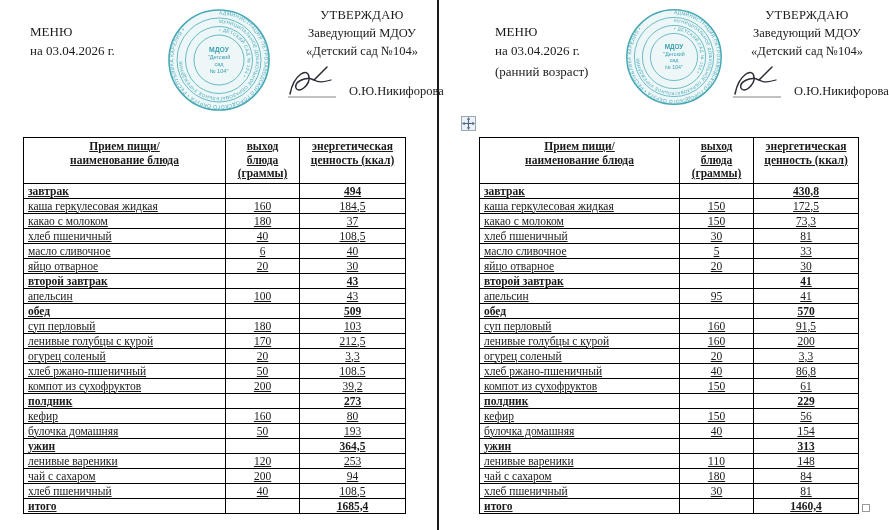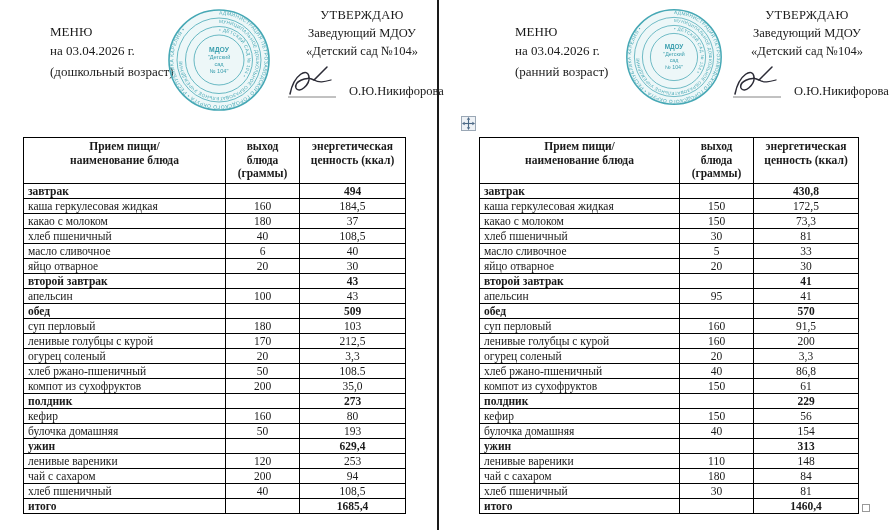--- a/index.html
+++ b/index.html
@@ -6,42 +6,42 @@
   .canvas{
     position:relative;width:889px;height:530px;background:#ffffff;
     font-family:"Liberation Serif","DejaVu Serif",serif;color:#1a1a1a;overflow:hidden;
   }
   .divider{position:absolute;left:437px;top:0;width:2px;height:530px;background:#1a1a1a;}
   .panel{position:absolute;top:0;height:530px;}
   .panel.left{left:0;width:437px;}
   .panel.right{left:438px;width:451px;}
 
   
-  .menu-head{position:absolute;top:22px;font-size:13px;line-height:19px;margin-left:20px;}
+  .menu-head{position:absolute;top:22px;font-size:13px;line-height:19px;}
   .panel.left .menu-head{left:30px;}
   .panel.right .menu-head{left:57px;}
   .menu-head .age{margin-top:2px;}
 
   
   .stamp{position:absolute;top:7px;}
   .panel.left .stamp{left:166px;}
   .panel.right .stamp{left:186px;}
 
   
   .approve{position:absolute;top:6px;width:152px;text-align:center;font-size:12.5px;line-height:18px;}
   .panel.left .approve{left:286px;}
   .panel.right .approve{left:293px;}
   .approve .l1{font-weight:normal;letter-spacing:.3px;}
   .sig-row{position:relative;margin-top:4px;height:46px;text-align:left;}
   .sig-row svg{position:absolute;left:0;top:0;}
   .sig-name{position:absolute;left:63px;top:18px;font-size:12.5px;white-space:nowrap;}
 
   
   table.menu{position:absolute;top:137px;border-collapse:collapse;table-layout:fixed;
-    background:#fff;}
+    background:#fff;text-decoration:underline;}
   .panel.left table.menu{left:23px;width:382px;}
   .panel.right table.menu{left:41px;width:379px;}
   table.menu th,table.menu td{border:1px solid #000;overflow:hidden;}
   table.menu th{font-size:11.5px;font-weight:bold;line-height:13.5px;padding:2px 2px;
     text-align:center;white-space:pre-line;vertical-align:top;}
   table.menu td{height:14px;line-height:14px;font-size:11.5px;padding:0 2px;vertical-align:middle;}
   table.menu td.name{text-align:left;padding-left:4px;}
   table.menu td.num{text-align:center;}
   table.menu tr.section td.name{text-align:left;font-weight:bold;}
   table.menu tr.section td.kcal{font-weight:bold;}
@@ -58,21 +58,20 @@
 </head>
 <body>
 
 <div class="canvas">
 
   <section class="panel left">
 
     <div class="menu-head">
       <div>МЕНЮ</div>
       <div>на 03.04.2026 г.</div>
-      <div class="age">(дошкольный возраст)</div>
     </div>
 
     <svg class="stamp" width="106" height="106" viewBox="0 0 106 106">
       <defs>
         <path id="ringL1" d="M53,7.5 a45.5,45.5 0 1,1 -0.02,0"></path>
         <path id="ringL2" d="M53,16 a37,37 0 1,1 -0.02,0"></path>
         <path id="ringL3" d="M53,24.5 a28.5,28.5 0 1,1 -0.02,0"></path>
       </defs>
       <circle cx="53" cy="53" r="50" fill="rgba(104,186,198,0.12)" stroke="#46a8b5" stroke-width="1.6"></circle>
       <circle cx="53" cy="53" r="42" fill="none" stroke="#46a8b5" stroke-width="0.8"></circle>
@@ -188,41 +187,41 @@
             <td class="num kcal">3,3</td>
           </tr>
           <tr>
             <td class="name">хлеб ржано-пшеничный</td>
             <td class="num">50</td>
             <td class="num kcal">108.5</td>
           </tr>
           <tr>
             <td class="name">компот из  сухофруктов</td>
             <td class="num">200</td>
-            <td class="num kcal">35,0</td>
+            <td class="num kcal">39,2</td>
           </tr>
           <tr class="section">
             <td class="name">полдник</td>
             <td class="num"></td>
             <td class="num kcal">273</td>
           </tr>
           <tr>
             <td class="name">кефир</td>
             <td class="num">160</td>
             <td class="num kcal">80</td>
           </tr>
           <tr>
             <td class="name">булочка домашняя</td>
             <td class="num">50</td>
             <td class="num kcal">193</td>
           </tr>
           <tr class="section">
             <td class="name">ужин</td>
             <td class="num"></td>
-            <td class="num kcal">629,4</td>
+            <td class="num kcal">364,5</td>
           </tr>
           <tr>
             <td class="name">ленивые вареники</td>
             <td class="num">120</td>
             <td class="num kcal">253</td>
           </tr>
           <tr>
             <td class="name">чай с сахаром</td>
             <td class="num">200</td>
             <td class="num kcal">94</td>

